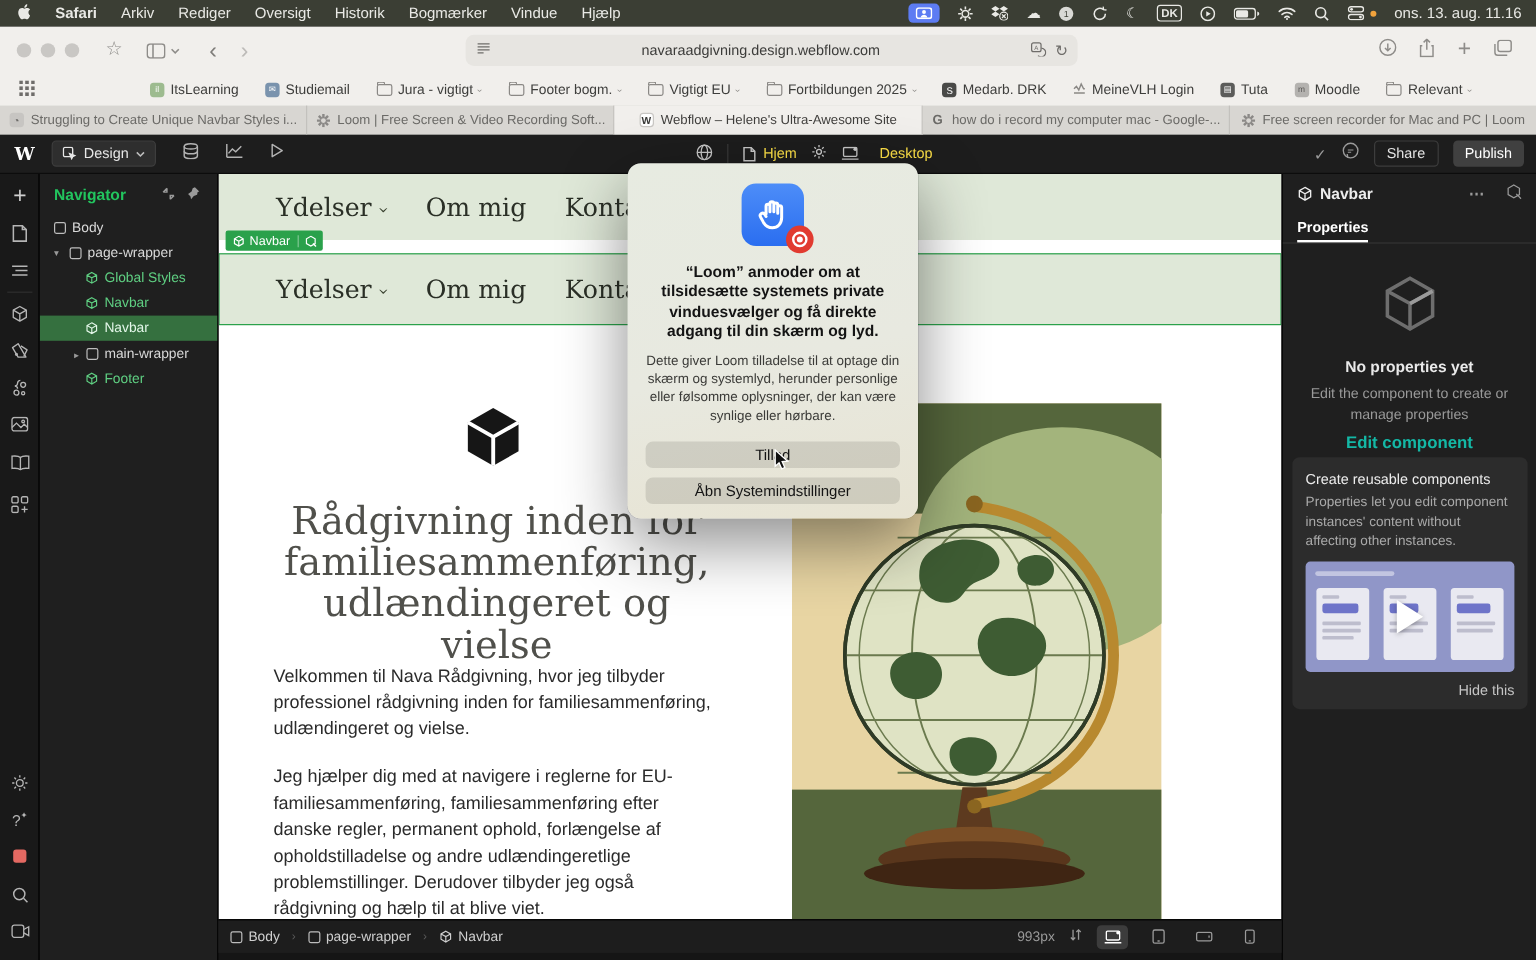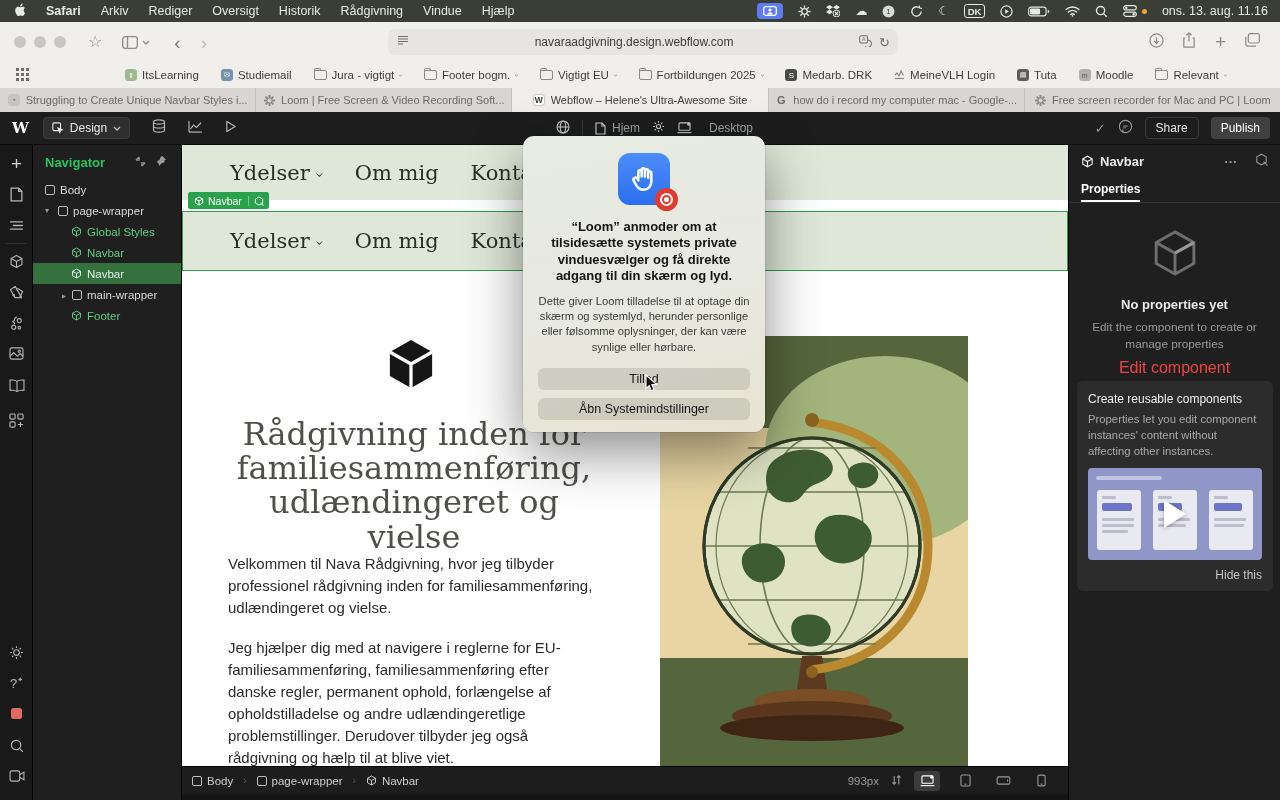--- a/index.html
+++ b/index.html
@@ -37,21 +37,21 @@
   .tabbar { position:absolute; left:0; top:66px; width:1280px; height:24px; background:#d8d6d2; display:flex; }
   .tab { flex:1; display:flex; align-items:center; justify-content:center; gap:6px; font-size:11px; color:#6b6a67; border-right:1px solid #c3c1bd; overflow:hidden; white-space:nowrap; }
   .tab.active { background:#f1efec; color:#403f3d; }
   .tab .fav { width:12px; height:12px; border-radius:3px; display:inline-flex; align-items:center; justify-content:center; font-size:8.5px; flex:none; }
 
   
   .wf-topbar { left:0; top:112px; width:1280px; height:33px; background:#1d1d1d; border-bottom:1px solid #0c0c0c; display:flex; align-items:center; color:#c9c9c9; z-index:20; }
   .wf-logo { color:#fff; font-weight:700; font-size:15px; margin:0 14px 0 12px; font-family:"DejaVu Serif", serif; }
   .design-btn { display:flex; align-items:center; gap:6px; background:#2e2e2e; border:1px solid #3d3d3d; border-radius:4px; height:22px; padding:0 8px; font-size:12px; color:#e8e8e8; }
   .rail-ic { color:#b3b3b3; }
-  .wf-center { position:absolute; left:556px; display:flex; align-items:center; gap:12px; font-size:12px; color:#a3a3a3; }
+  .wf-center { position:absolute; left:580px; display:flex; align-items:center; gap:12px; font-size:12px; color:#fde047; }
   .wf-right { position:absolute; right:10px; display:flex; align-items:center; gap:12px; }
   .btn-share { border:1px solid #3d3d3d; border-radius:4px; height:22px; padding:0 10px; font-size:12px; color:#e3e3e3; display:flex; align-items:center; }
   .btn-publish { background:#404040; border-radius:4px; height:22px; padding:0 10px; font-size:12px; color:#fff; display:flex; align-items:center; }
   .vdiv { width:1px; height:16px; background:#3a3a3a; }
 
   
   .left-rail { left:0; top:145px; width:33px; height:655px; background:#191919; border-right:1px solid #000; z-index:15; }
   .rail-item { position:absolute; left:0; width:33px; display:flex; justify-content:center; color:#b5b5b5; }
   .rail-div { position:absolute; left:6px; width:21px; height:1px; background:#2e2e2e; }
   .rec-sq { width:11px; height:11px; background:#e46962; border-radius:2.5px; }
@@ -91,21 +91,21 @@
   .dlg-btn.first { margin-top:13px; margin-bottom:8px; }
 
   
   .rpanel { left:1068px; top:145px; width:212px; height:655px; background:#1f1f1f; border-left:1px solid #000; z-index:14; color:#d9d9d9; }
   .rp-head { display:flex; align-items:center; height:32px; padding:0 12px; gap:6px; font-size:13px; font-weight:700; color:#ececec; }
   .rp-tabs { height:26px; border-bottom:1px solid #343434; padding:0 12px; display:flex; }
   .rp-tab { font-size:12px; font-weight:700; color:#fff; border-bottom:2px solid #fff; display:flex; align-items:center; }
   .rp-empty { text-align:center; padding-top:24px; }
   .rp-empty-title { font-size:13px; font-weight:700; color:#e9e9e9; margin-top:14px; }
   .rp-empty-desc { font-size:11.8px; color:#9a9a9a; margin:7px 20px 0; line-height:1.4; }
-  .rp-link { font-size:16px; color:#ef4444; margin-top:7px; display:inline-block; }
+  .rp-link { font-size:14px; color:#14b8a6; margin-top:7px; display:inline-block;font-weight:bold; }
   .rp-card { position:absolute; left:8px; top:236px; width:196px; background:#2c2c2c; border-radius:6px; padding:11px 11px 9px; }
   .rp-card-title { font-size:12px; font-weight:400; color:#ededed; }
   .rp-card-desc { font-size:11.3px; color:#a9a9a9; line-height:1.4; margin-top:6px; }
   .rp-thumb { position:relative; margin-top:9px; width:174px; height:92px; background:#9096c8; border-radius:4px; overflow:hidden; }
   .mini-card { position:absolute; top:22px; width:44px; height:60px; background:#e9e9f1; border-radius:3px; }
   .mini-line { position:absolute; left:5px; height:3px; background:#bdbdcd; border-radius:1px; }
   .mini-btn { position:absolute; left:5px; height:8px; background:#6e74c9; border-radius:2px; }
   .play-tri { position:absolute; left:50%; top:50%; transform:translate(-50%,-50%); width:0; height:0; border-left:22px solid #fff; border-top:14px solid transparent; border-bottom:14px solid transparent; filter:drop-shadow(0 1px 2px rgba(0,0,0,.3)); }
   .hide-link { text-align:right; font-size:12px; color:#c4c4c4; margin-top:8px; }
 
@@ -128,21 +128,21 @@
   <span class="apple">
     <svg width="12" height="14" viewBox="0 0 12 14" fill="#e9e9e5">
         <path d="M9.7 7.4c0-1.6 1.3-2.4 1.4-2.4C10.4 3.9 9.2 3.7 8.8 3.7 7.8 3.6 6.9 4.3 6.4 4.3 5.9 4.3 5.1 3.7 4.3 3.7 3.2 3.7 2.2 4.3 1.7 5.3 0.6 7.2 1.4 10 2.5 11.5c.5.8 1.1 1.6 1.9 1.6.8 0 1.1-.5 2-.5s1.2.5 2 .5 1.4-.8 1.9-1.5c.6-.9.8-1.7.8-1.8-.1 0-1.4-.6-1.4-2.4zM8.1 2.6c.4-.5.7-1.2.6-2-.6 0-1.4.4-1.8 1-.4.4-.7 1.2-.6 1.9.7.1 1.4-.4 1.8-.9z"></path>
       </svg>
   </span>
   <span class="menu-item bold">Safari</span>
   <span class="menu-item">Arkiv</span>
   <span class="menu-item">Rediger</span>
   <span class="menu-item">Oversigt</span>
   <span class="menu-item">Historik</span>
-  <span class="menu-item">Rådgivning</span>
+  <span class="menu-item">Bogmærker</span>
   <span class="menu-item">Vindue</span>
   <span class="menu-item">Hjælp</span>
   <span class="mb-status">
     <span class="rec-pill">
       <svg width="14" height="10" viewBox="0 0 14 10">
           <rect x="0.7" y="0.7" width="12.6" height="8.6" rx="2" fill="none" stroke="#fff" stroke-width="1.3"></rect>
           <circle cx="7" cy="4" r="1.6" fill="#fff"></circle>
           <path d="M4.2 8.6c.4-1.5 1.5-2.3 2.8-2.3s2.4.8 2.8 2.3z" fill="#fff"></path>
         </svg>
     </span>

